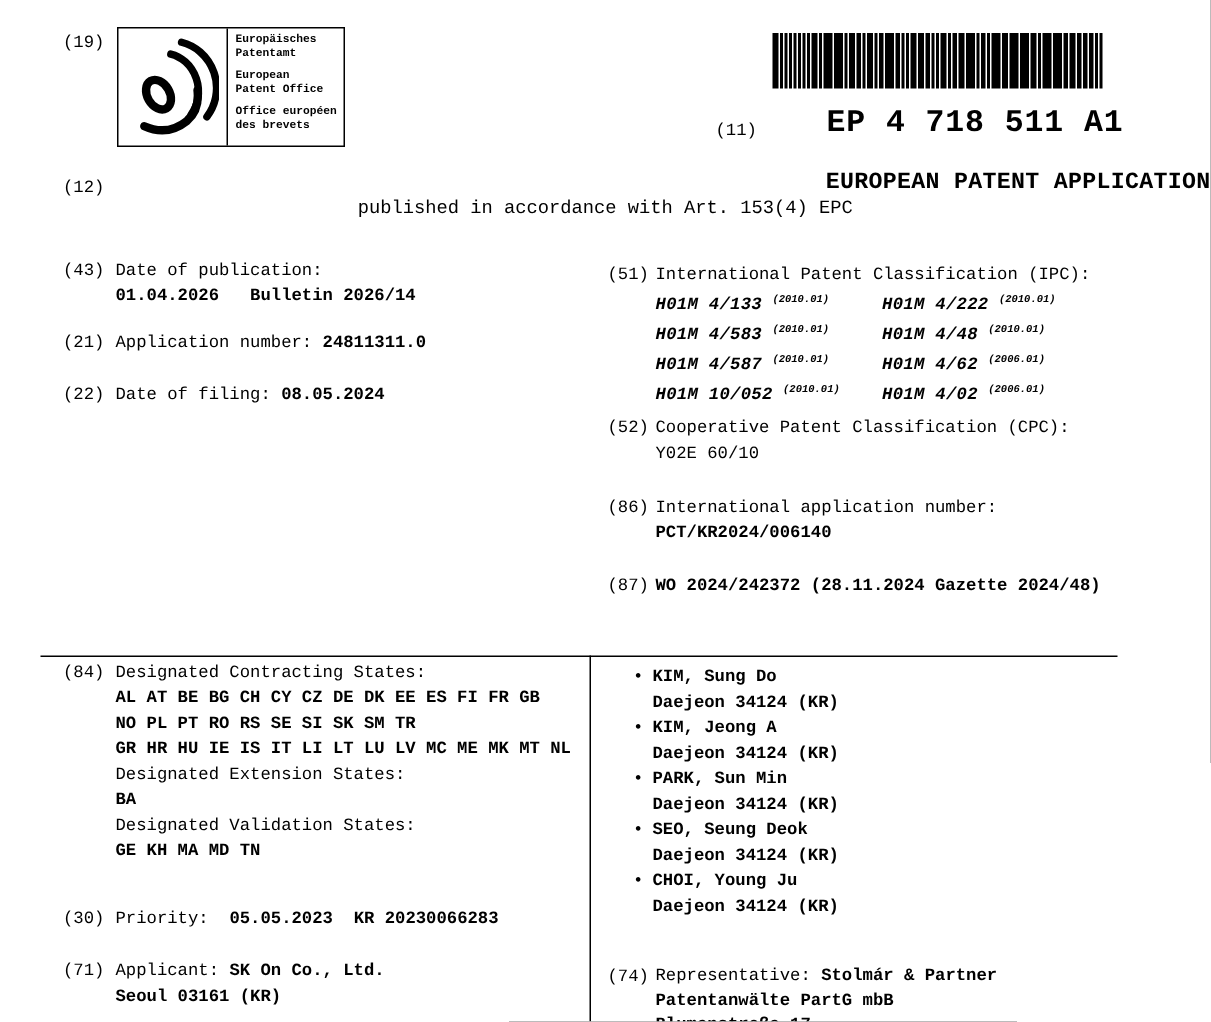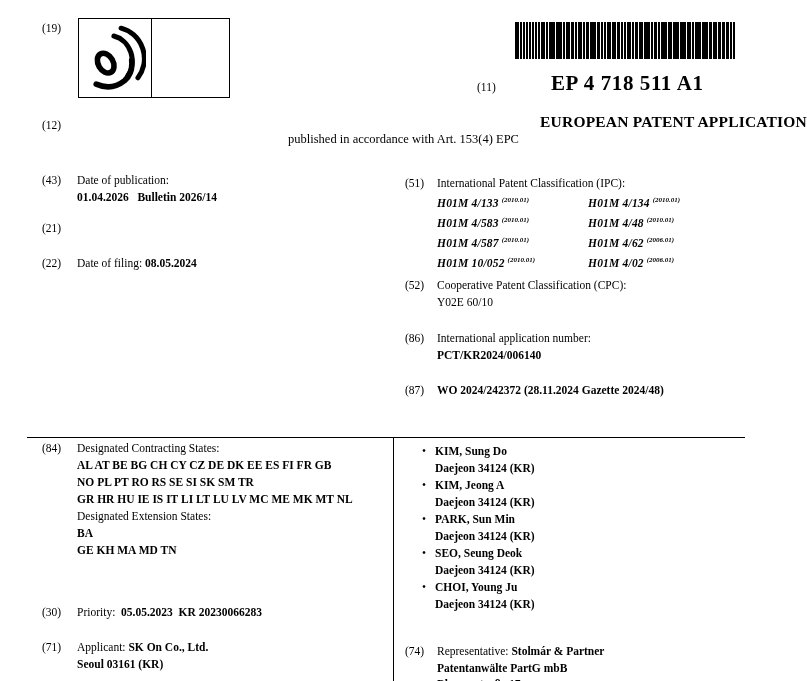--- a/index.html
+++ b/index.html
@@ -1,19 +1,19 @@
 <!DOCTYPE html>
 <html><head>
 <meta charset="utf-8">
 <style>
   html,body{margin:0;padding:0;background:#888;}
   .page{
     position:relative;width:807px;height:681px;margin:0 auto;
     background:#ffffff;color:#000;overflow:hidden;
-    font-family:Liberation Serif, serif;
+    font-family:Liberation Mono, monospace;
     font-size:11.5px;line-height:17px;
   }
   .abs{position:absolute;}
   .lbl{font-size:11.5px;}
   .b{font-weight:700;}
   .pre{white-space:pre-wrap;}
   .nw{white-space:nowrap;}
 
   
   .logo-box{left:78px;top:18px;width:150px;height:78px;border:1.6px solid #000;display:flex;}
@@ -52,20 +52,28 @@
   <div class="abs logo-box">
     <div class="logo-art">
       <svg width="62" height="66" viewBox="0 0 100 106" aria-hidden="true">
         <g fill="none" stroke="#000" stroke-linecap="round" transform="rotate(-12 50 55)">
           <ellipse cx="34" cy="58" rx="12" ry="17" stroke-width="9" transform="rotate(-18 34 58)"></ellipse>
           <path d="M12 88 Q 34 104 58 92 Q 74 83 76 62" stroke-width="9"></path>
           <path d="M56 18 A 36 40 0 0 1 64 86" stroke-width="8"></path>
           <path d="M70 8 A 48 50 0 0 1 80 92" stroke-width="8"></path>
         </g>
       </svg>
+    </div>
+    <div class="logo-names">
+      <div class="grp">Europäisches
+Patentamt</div>
+      <div class="grp">European
+Patent Office</div>
+      <div class="grp">Office européen
+des brevets</div>
     </div>
   </div>
 
   <div class="abs barcode">
       <i style="left:0px;width:4px"></i>
       <i style="left:5px;width:2px"></i>
       <i style="left:8px;width:2px"></i>
       <i style="left:11px;width:2px"></i>
       <i style="left:14px;width:2px"></i>
       <i style="left:17px;width:2px"></i>
@@ -122,32 +130,36 @@
   <div class="abs doc-title">EUROPEAN PATENT APPLICATION</div>
   <div class="abs doc-sub">published in accordance with Art. 153(4) EPC</div>
 
   <span class="abs lbl" style="left:42px;top:172px">(43)</span>
   <div class="abs" style="left:77px;top:172px">
     <div>Date of publication:</div>
     <div class="b pre">01.04.2026   Bulletin 2026/14</div>
   </div>
 
   <span class="abs lbl" style="left:42px;top:220px">(21)</span>
+  <div class="abs nw" style="left:77px;top:220px">
+    <span>Application number:</span>
+    <span class="b">24811311.0</span>
+  </div>
 
   <span class="abs lbl" style="left:42px;top:255px">(22)</span>
   <div class="abs nw" style="left:77px;top:255px">
     <span>Date of filing:</span>
     <span class="b">08.05.2024</span>
   </div>
 
   <span class="abs lbl" style="left:405px;top:175px">(51)</span>
   <div class="abs" style="left:437px;top:175px">International Patent Classification (IPC):</div>
   <div class="abs ipc-grid">
     <div class="nw"><span class="ipc-code">H01M 4/133</span> <sup class="ver">(2010.01)</sup></div>
-    <div class="nw"><span class="ipc-code">H01M 4/134</span> <sup class="ver">(2010.01)</sup></div>
+    <div class="nw"><span class="ipc-code">H01M 4/222</span> <sup class="ver">(2010.01)</sup></div>
     <div class="nw"><span class="ipc-code">H01M 4/583</span> <sup class="ver">(2010.01)</sup></div>
     <div class="nw"><span class="ipc-code">H01M 4/48</span> <sup class="ver">(2010.01)</sup></div>
     <div class="nw"><span class="ipc-code">H01M 4/587</span> <sup class="ver">(2010.01)</sup></div>
     <div class="nw"><span class="ipc-code">H01M 4/62</span> <sup class="ver">(2006.01)</sup></div>
     <div class="nw"><span class="ipc-code">H01M 10/052</span> <sup class="ver">(2010.01)</sup></div>
     <div class="nw"><span class="ipc-code">H01M 4/02</span> <sup class="ver">(2006.01)</sup></div>
   </div>
 
   <span class="abs lbl" style="left:405px;top:277px">(52)</span>
   <div class="abs" style="left:437px;top:277px">
@@ -170,20 +182,21 @@
   <div class="abs vrule"></div>
 
   <span class="abs lbl" style="left:42px;top:440px">(84)</span>
   <div class="abs" style="left:77px;top:440px;width:320px">
     <div>Designated Contracting States:</div>
     <div class="b nw">AL AT BE BG CH CY CZ DE DK EE ES FI FR GB</div>
     <div class="b nw">NO PL PT RO RS SE SI SK SM TR</div>
     <div class="b nw">GR HR HU IE IS IT LI LT LU LV MC ME MK MT NL</div>
     <div>Designated Extension States:</div>
     <div class="b">BA</div>
+    <div>Designated Validation States:</div>
     <div class="b">GE KH MA MD TN</div>
   </div>
 
   <span class="abs lbl" style="left:42px;top:604px">(30)</span>
   <div class="abs nw" style="left:77px;top:604px">
     <span>Priority:</span>&nbsp;
     <span class="b pre">05.05.2023  KR 20230066283</span>
   </div>
 
   <span class="abs lbl" style="left:42px;top:639px">(71)</span>

